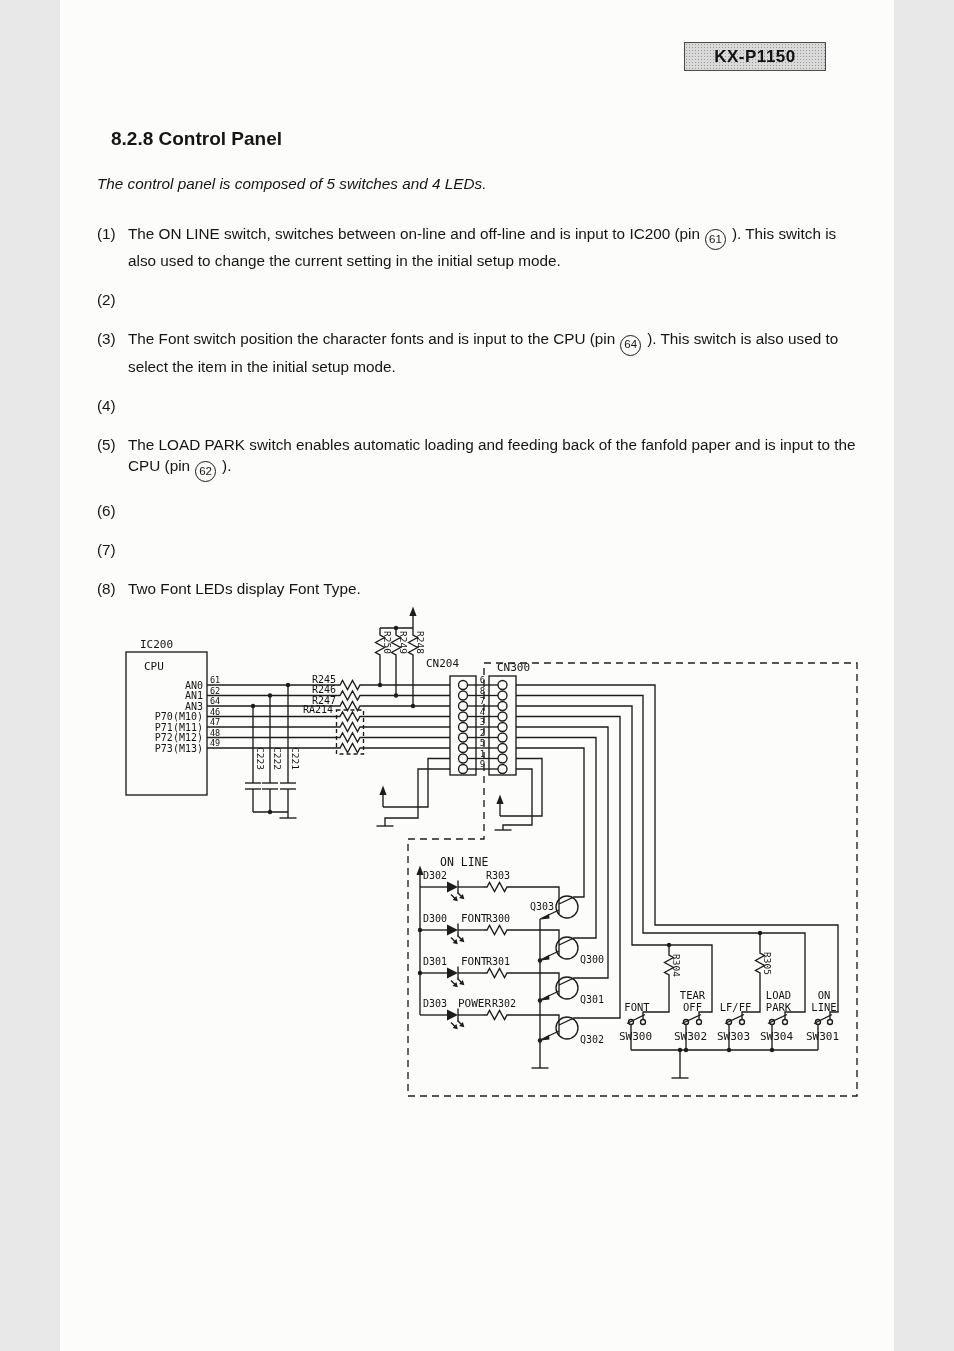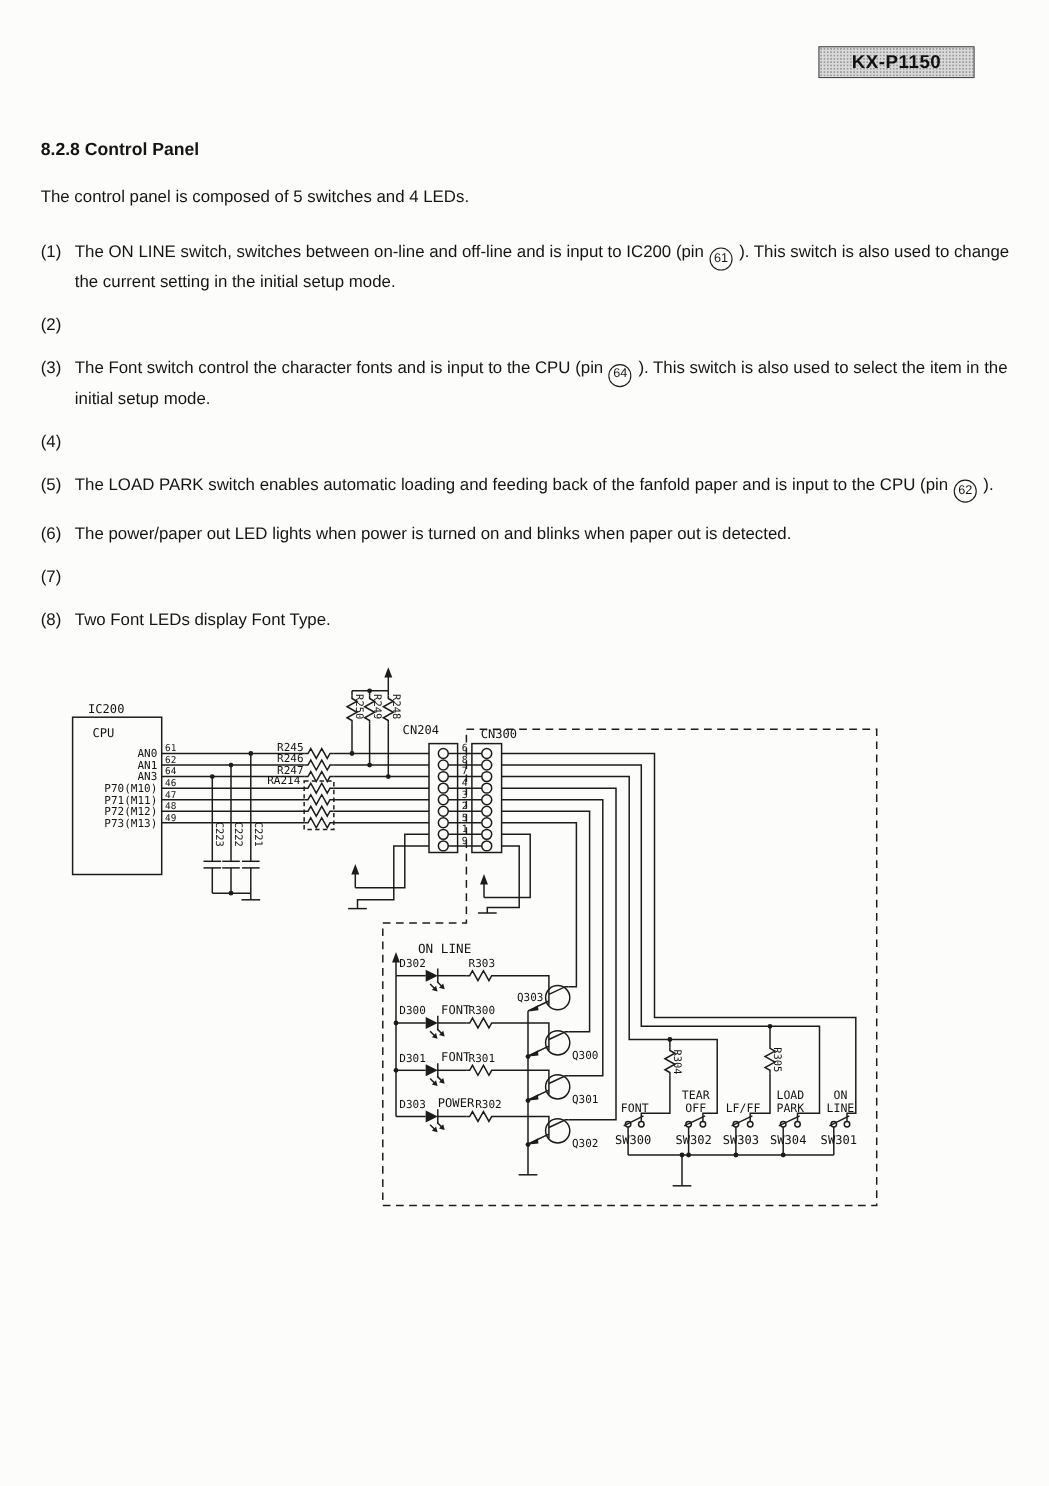--- a/index.html
+++ b/index.html
@@ -1,32 +1,32 @@
 <!DOCTYPE html>
 <html><head>
 <meta charset="utf-8">
 <style>
   html,body{margin:0;padding:0;background:#e8e8e8;}
   .page{
-    position:relative;width:954px;height:1351px;margin:0 auto;
+    position:relative;width:834px;height:1351px;margin:0 auto;
     background:#fcfcfb;color:#151515;overflow:hidden;
     font-family:"Liberation Sans", sans-serif;
   }
   .badge{
     position:absolute;top:42px;right:68px;width:140px;height:27px;
     display:flex;align-items:center;justify-content:center;
     font-weight:bold;font-size:17px;letter-spacing:.5px;color:#111;
     background-color:#d9d9d9;
     background-image:radial-gradient(circle,#9a9a9a 0.7px, transparent 0.9px);
     background-size:3px 3px;
     border:1px solid #4a4a4a;
   }
   .content{position:relative;z-index:2;padding:128px 34px 0 37px;}
-  .sec-title{font-size:16px;font-weight:bold;margin:0 0 25px 0;}
-  .intro{font-size:15.3px;margin:0 0 30px 0;}
+  .sec-title{font-size:19px;font-weight:bold;margin:0 0 25px 14px;}
+  .intro{font-size:15.3px;margin:0 0 30px 0;font-style:italic;}
   .items{margin:0;}
   .item{display:flex;margin:0 0 18px 0;font-size:15.3px;line-height:21px;}
   .item .num{flex:0 0 31px;}
   .item p{margin:0;max-width:852px;}
   .pin{
     display:inline-flex;align-items:center;justify-content:center;
     width:19px;height:19px;border:1.5px solid #1b1b1b;border-radius:50%;
     font-size:11.5px;line-height:1;vertical-align:-4px;margin:0 6px 0 5px;
   }
   .schematic{position:absolute;left:0;top:0;z-index:1;}
@@ -65,32 +65,31 @@
     <div class="items">
       <div class="item">
         <span class="num">(1)</span>
         <p><span>The ON LINE switch, switches between on-line and off-line and is input to IC200 (pin</span><span class="pin">61</span><span>). This switch is also used to change the current setting in the initial setup mode.</span></p>
       </div>
       <div class="item">
         <span class="num">(2)</span>
       </div>
       <div class="item">
         <span class="num">(3)</span>
-        <p><span>The Font switch control the character fonts and is input to the CPU (pin</span><span class="pin">64</span><span>). This switch is also used to select the item in the initial setup mode.</span></p>
+        <p><span>The Font switch position the character fonts and is input to the CPU (pin</span><span class="pin">64</span><span>). This switch is also used to select the item in the initial setup mode.</span></p>
       </div>
       <div class="item">
         <span class="num">(4)</span>
       </div>
       <div class="item">
         <span class="num">(5)</span>
         <p><span>The LOAD PARK switch enables automatic loading and feeding back of the fanfold paper and is input to the CPU (pin</span><span class="pin">62</span><span>).</span></p>
       </div>
       <div class="item">
         <span class="num">(6)</span>
-        <p>The power/paper out LED lights when power is turned on and blinks when paper out is detected.</p>
       </div>
       <div class="item">
         <span class="num">(7)</span>
       </div>
       <div class="item">
         <span class="num">(8)</span>
         <p>Two Font LEDs display Font Type.</p>
       </div>
     </div>
   </div>

